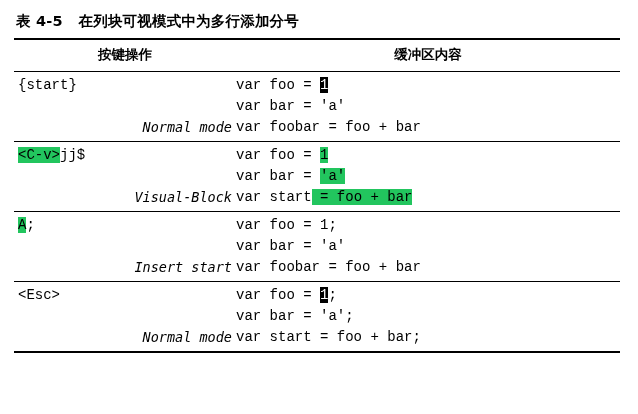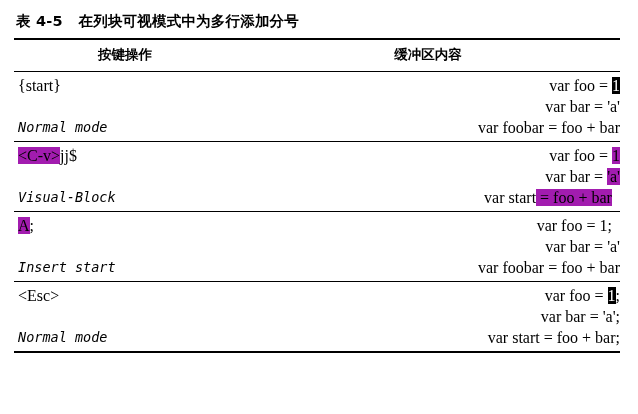--- a/index.html
+++ b/index.html
@@ -54,44 +54,44 @@
 
   .hdr-cell {
     font-family: "DejaVu Sans", sans-serif;
     font-size: 13.5px;
     font-weight: bold;
     padding: 6px 0 7px 4px !important;
     white-space: pre;
   }
 
   .mono {
-    font-family: Liberation Serif, serif;
-    font-size: 16px;
+    font-family: Liberation Mono, monospace;
+    font-size: 14px;
     line-height: 21px;
     white-space: pre;
   }
   .cell-key {
     padding: 3px 0 3px 4px !important;
   }
   .cell-buf {
     padding: 3px 0 3px 4px !important;
-    text-align: right;
   }
   .mode {
     font-family: "DejaVu Sans Mono", monospace;
     font-style: italic;
     font-size: 13.5px;
     line-height: 21px;
     white-space: pre;
+    text-align: right;
   }
   .line { display: block; height: 21px; }
 
   
   .hl {
-    background: #a21caf;
+    background: #22c55e;
     color: #000000;
   }
   .cursor {
     background: #000000;
     color: #ffffff;
   }
   .cursor-blank {
     background: #000000;
     color: #000000;
     display: inline-block;

